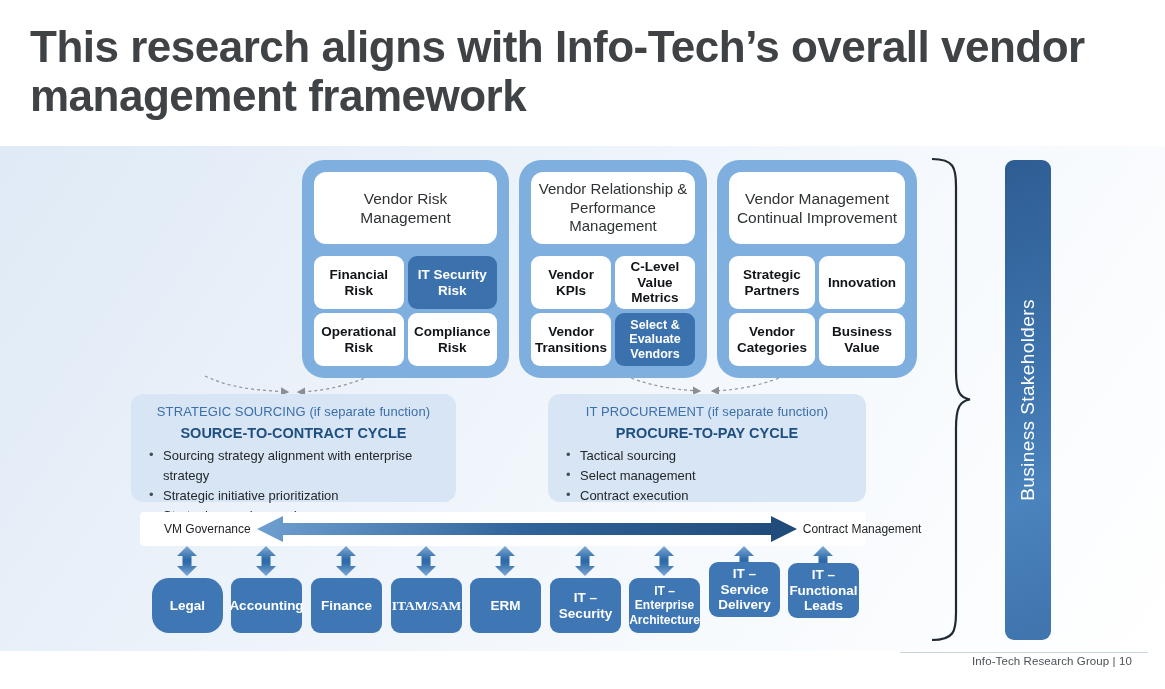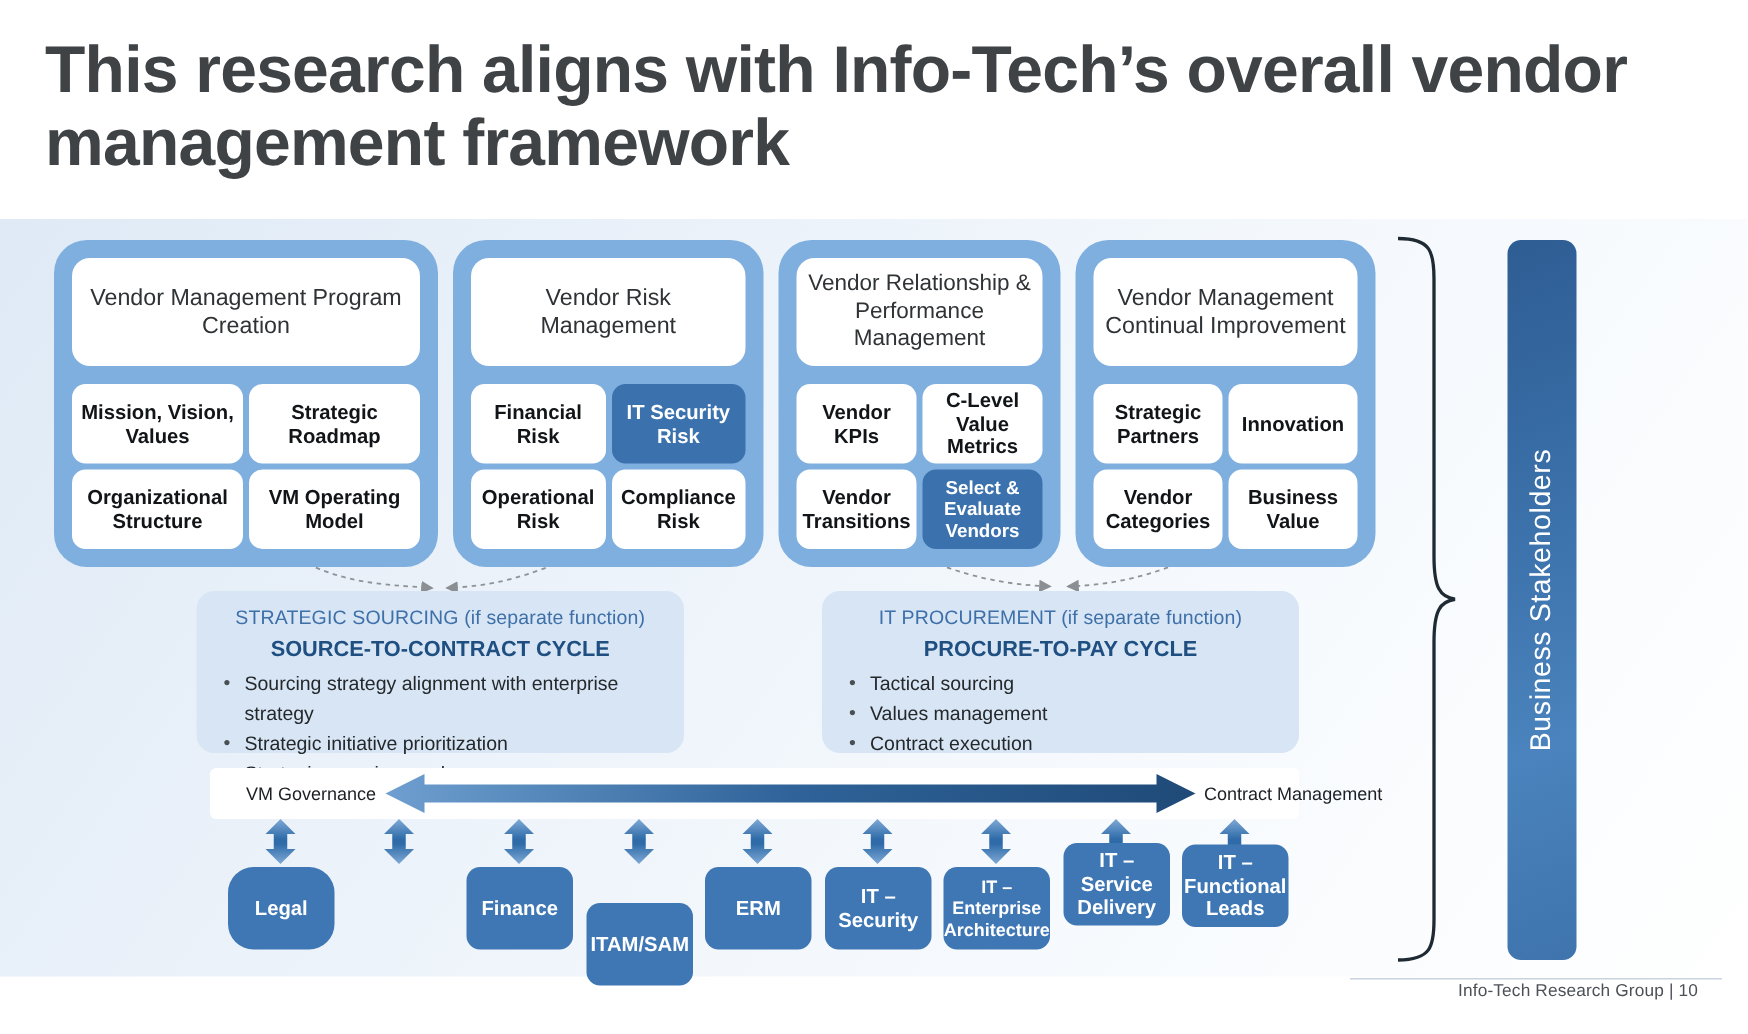--- a/index.html
+++ b/index.html
@@ -145,29 +145,20 @@
       </linearGradient>
     </defs>
 
     <path d="M205,230 C235,244 262,244 288,246" fill="none" stroke="#8f9398" stroke-width="1.2" stroke-dasharray="3,3" marker-end="url(#ah)"></path>
     <path d="M375,228 C340,243 318,245 298,246" fill="none" stroke="#8f9398" stroke-width="1.2" stroke-dasharray="3,3" marker-end="url(#ah)"></path>
 
     <path d="M620,228 C655,242 680,244 700,245" fill="none" stroke="#8f9398" stroke-width="1.2" stroke-dasharray="3,3" marker-end="url(#ah)"></path>
     <path d="M790,228 C755,242 733,244 712,245" fill="none" stroke="#8f9398" stroke-width="1.2" stroke-dasharray="3,3" marker-end="url(#ah)"></path>
   </svg>
 
-  <div class="group" style="left:36px; top:14px; width:256px; height:218px;">
-    <div class="group-title" style="height:72px;">Vendor Management Program Creation</div>
-    <div class="tiles">
-      <div class="tile tall">Mission, Vision, Values</div>
-      <div class="tile tall">Strategic Roadmap</div>
-      <div class="tile tall">Organizational Structure</div>
-      <div class="tile tall">VM Operating Model</div>
-    </div>
-  </div>
 
   <div class="group" style="left:302px; top:14px; width:207px; height:218px;">
     <div class="group-title" style="height:72px;">Vendor Risk Management</div>
     <div class="tiles">
       <div class="tile tall">Financial Risk</div>
       <div class="tile tall hl">IT Security Risk</div>
       <div class="tile tall">Operational Risk</div>
       <div class="tile tall">Compliance Risk</div>
     </div>
   </div>
@@ -200,21 +191,21 @@
       <li>Strategic initiative prioritization</li>
       <li>Strategic sourcing roadmap</li>
     </ul>
   </div>
 
   <div class="cycle" style="left:548px; top:248px; width:318px; height:108px;">
     <div class="cycle-head">IT PROCUREMENT (if separate function)</div>
     <div class="cycle-sub">PROCURE-TO-PAY CYCLE</div>
     <ul>
       <li>Tactical sourcing</li>
-      <li>Values management</li>
+      <li>Select management</li>
       <li>Contract execution</li>
     </ul>
   </div>
 
   <div id="govbar" style="left:140px; top:366px; width:726px; height:34px;">
     <span id="gov-left" class="gov-label">VM Governance</span>
     <svg id="gov-arrow" viewBox="0 0 540 30" preserveAspectRatio="none">
       <path d="M0,15 L26,2 L26,9 L514,9 L514,2 L540,15 L514,28 L514,21 L26,21 L26,28 Z" fill="url(#gradArrow)"></path>
     </svg>
     <span id="gov-right" class="gov-label">Contract Management</span>
@@ -242,22 +233,23 @@
       <path d="M12,0 L22,10 L16.5,10 L16.5,20 L22,20 L12,30 L2,20 L7.5,20 L7.5,10 L2,10 Z" fill="url(#gradUD)"></path>
     </svg>
   <svg class="updown" style="left:732px;  top:400px;" viewBox="0 0 24 30">
       <path d="M12,0 L22,10 L16.5,10 L16.5,20 L22,20 L12,30 L2,20 L7.5,20 L7.5,10 L2,10 Z" fill="url(#gradUD)"></path>
     </svg>
   <svg class="updown" style="left:811px;  top:400px;" viewBox="0 0 24 30">
       <path d="M12,0 L22,10 L16.5,10 L16.5,20 L22,20 L12,30 L2,20 L7.5,20 L7.5,10 L2,10 Z" fill="url(#gradUD)"></path>
     </svg>
 
   <div class="sbox" style="left:152px; top:432px; width:71px; height:55px;border-radius:17px;">Legal</div>
+  <div class="sbox" style="left:231px; top:432px; width:71px; height:55px;">Accounting</div>
   <div class="sbox" style="left:311px; top:432px; width:71px; height:55px;">Finance</div>
-  <div class="sbox" style="left:391px; top:456px; width:71px; height:55px;">ITAM/SAM</div>
+  <div class="sbox" style="left:391px; top:432px; width:71px; height:55px;font-family:Liberation Serif, serif;">ITAM/SAM</div>
   <div class="sbox" style="left:470px; top:432px; width:71px; height:55px;">ERM</div>
   <div class="sbox" style="left:550px; top:432px; width:71px; height:55px;">IT – Security</div>
   <div class="sbox" style="left:629px; top:432px; width:71px; height:55px; font-size:12px;">IT – Enterprise Architecture</div>
   <div class="sbox" style="left:709px; top:416px; width:71px; height:55px;">IT – Service Delivery</div>
   <div class="sbox" style="left:788px; top:417px; width:71px; height:55px;">IT – Functional Leads</div>
 
   <svg style="position:absolute; left:930px; top:10px; width:42px; height:487px;" viewBox="0 0 42 487" preserveAspectRatio="none">
     <path d="M2,3 C24,3 26,12 26,30 L26,215 C26,236 30,242 40,243.5
              C30,245 26,251 26,272 L26,457 C26,475 24,484 2,484" fill="none" stroke="#1f2a33" stroke-width="2.2" vector-effect="non-scaling-stroke"></path>
   </svg>

